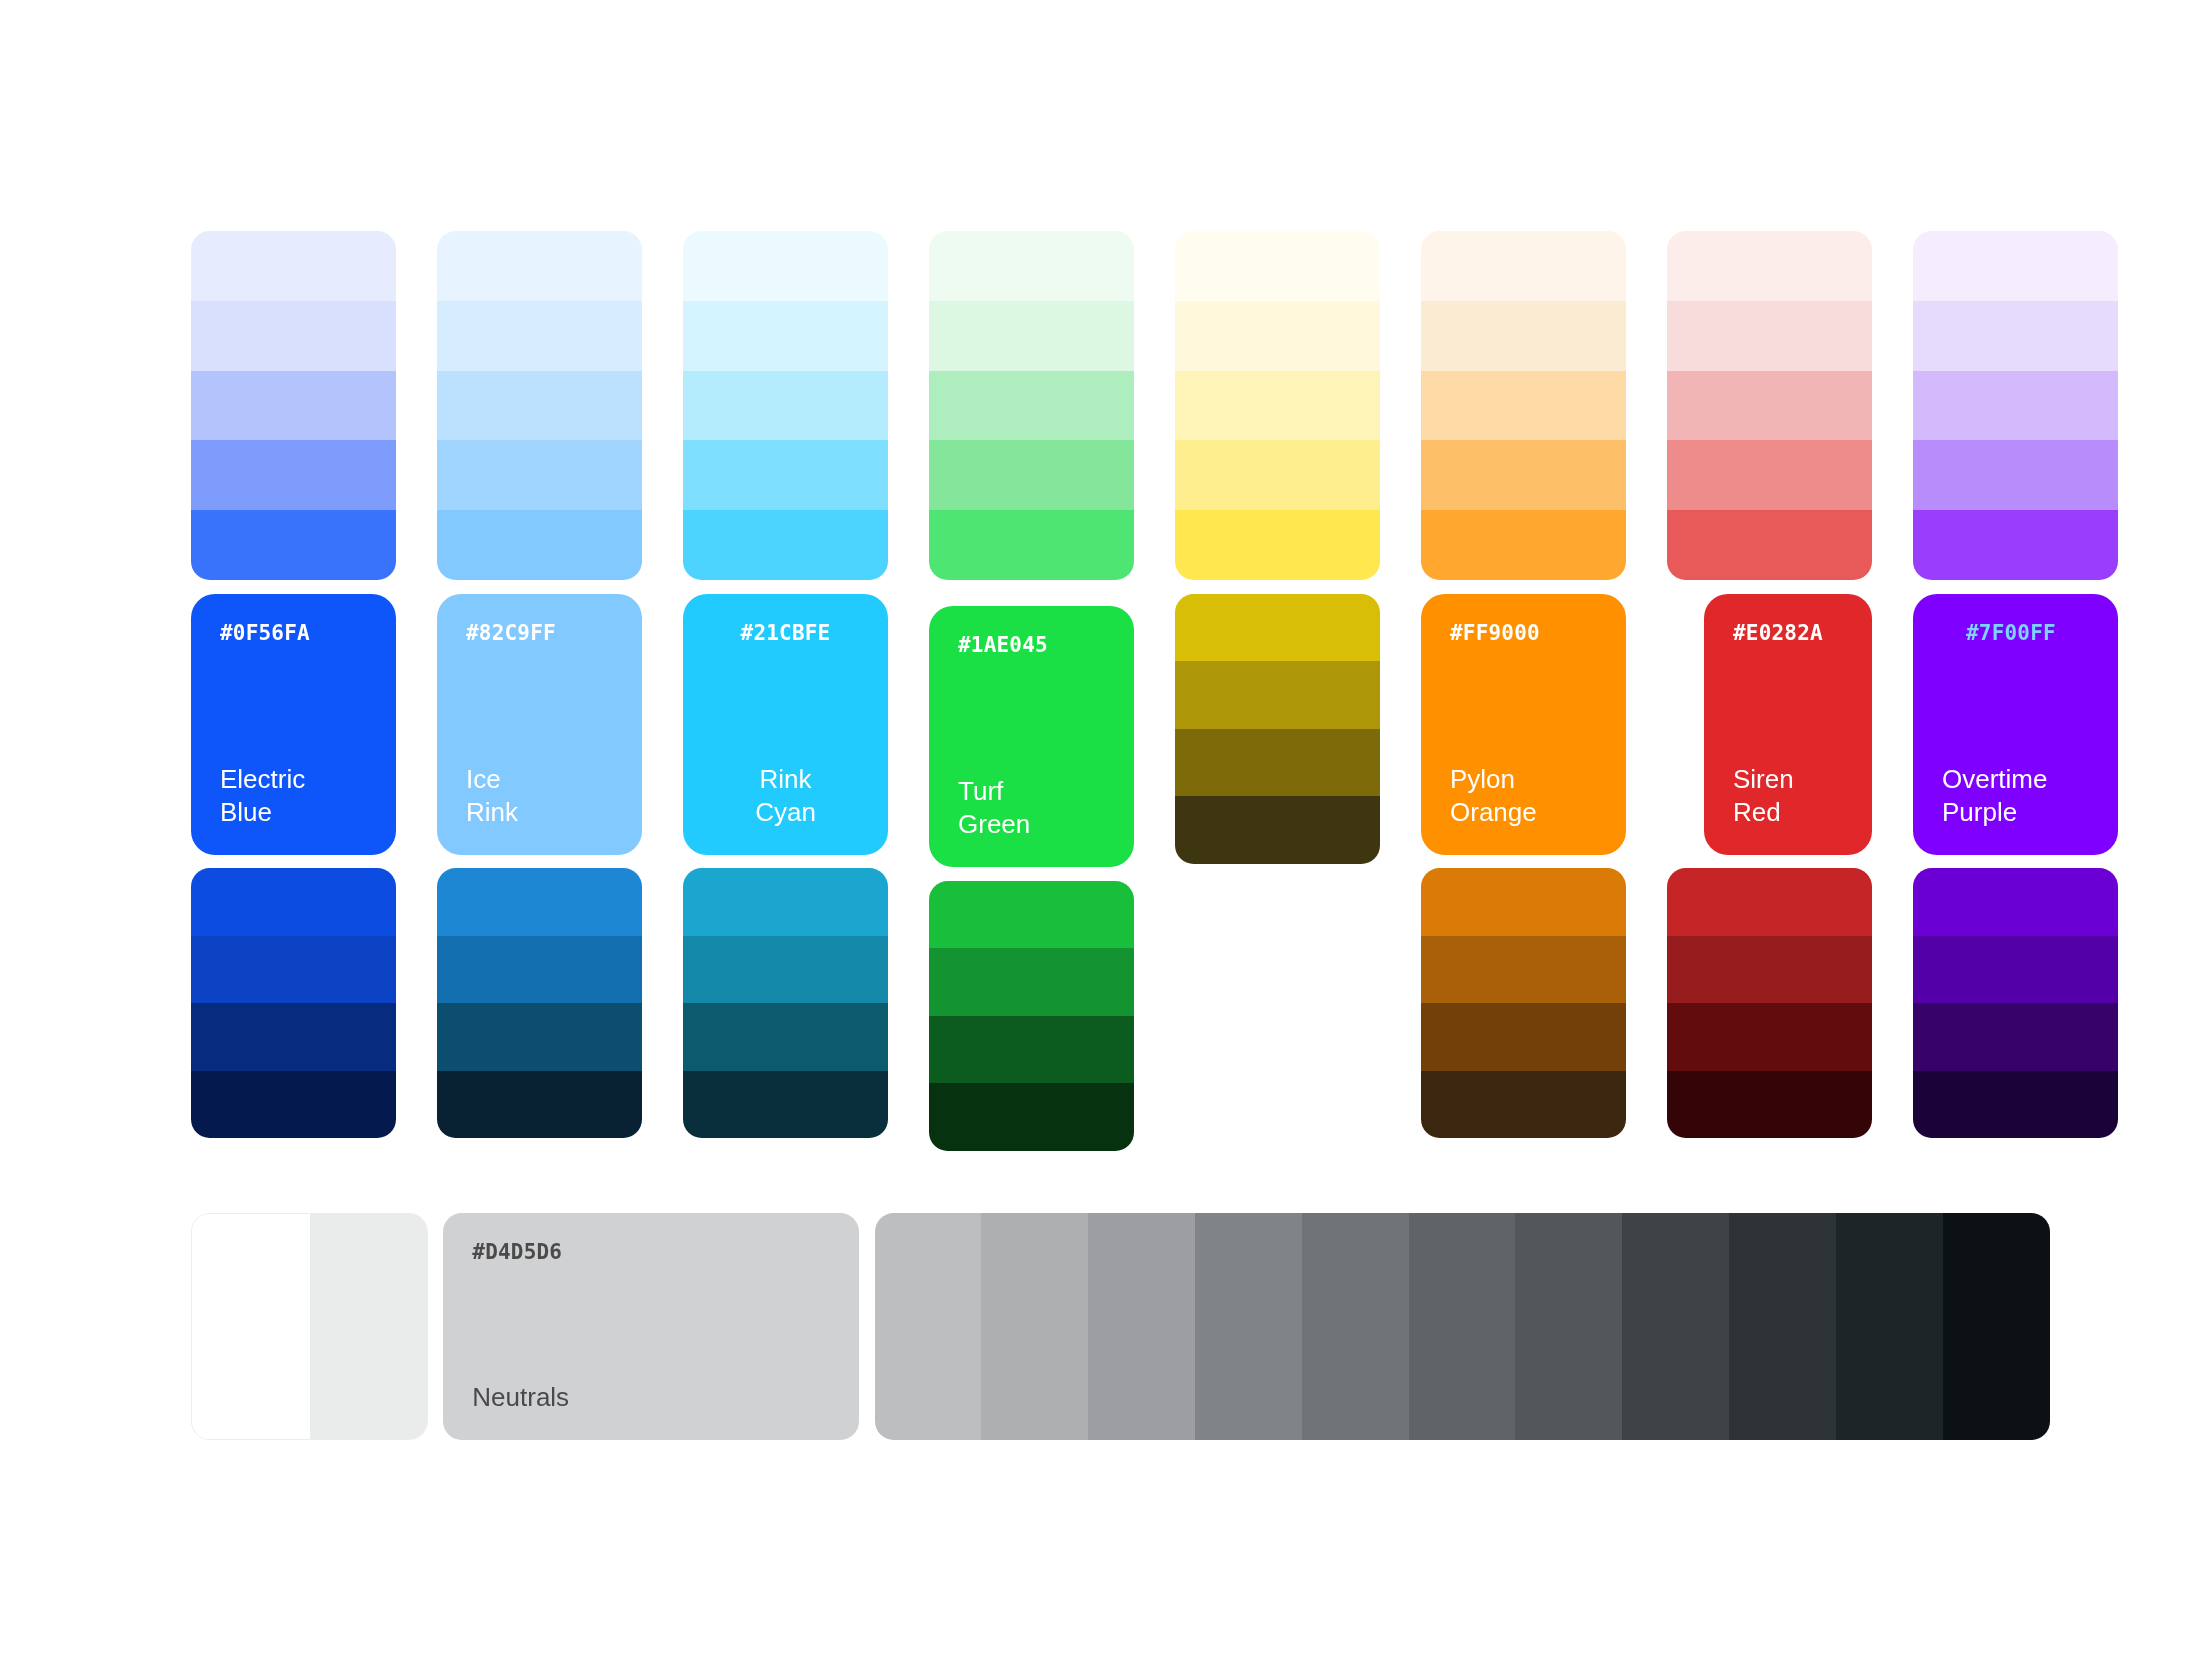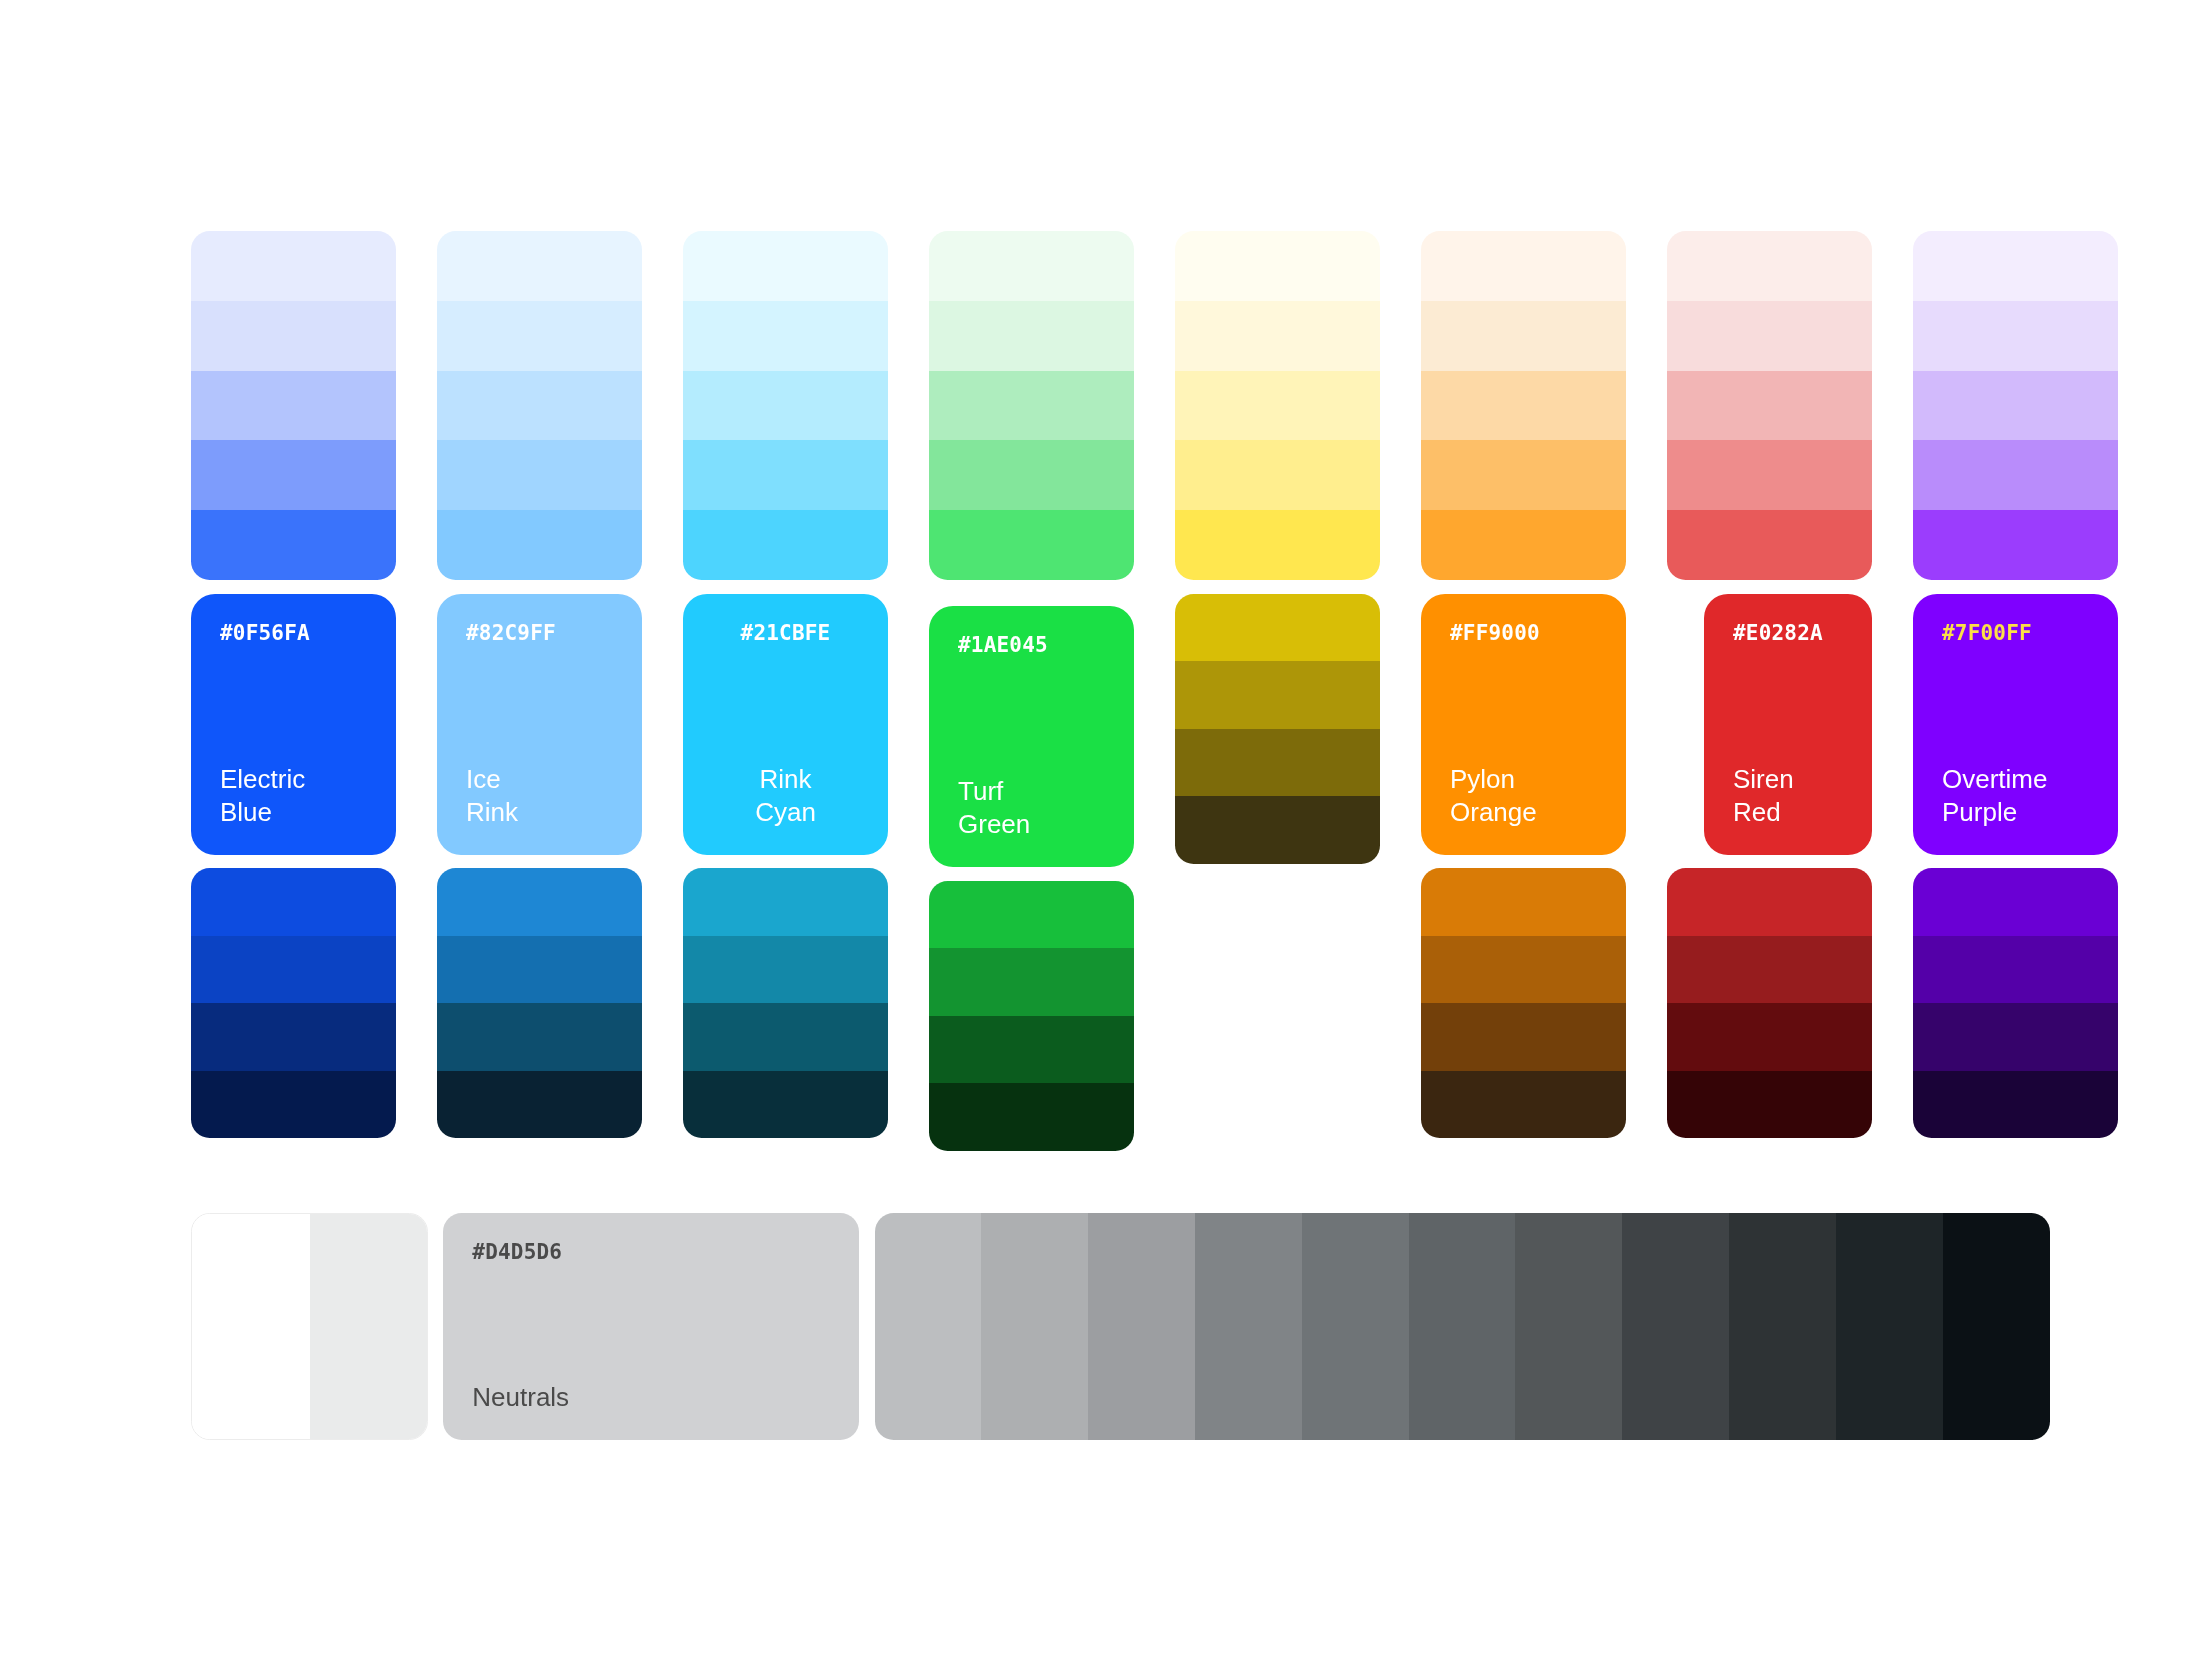--- a/index.html
+++ b/index.html
@@ -265,21 +265,21 @@
       </div>
       <div class="column">
         <div class="tints">
           <div class="band" style="background: rgb(243, 237, 254);"></div>
           <div class="band" style="background: rgb(231, 219, 253);"></div>
           <div class="band" style="background: rgb(210, 186, 252);"></div>
           <div class="band" style="background: rgb(185, 140, 251);"></div>
           <div class="band" style="background: rgb(155, 61, 253);"></div>
         </div>
         <div class="main-swatch" style="background: rgb(127, 0, 255);">
-          <div class="hex" style="color: #fde047;">#7F00FF</div>
+          <div class="hex" style="color: #7dd3fc; margin-left: 24px;">#7F00FF</div>
           <div class="cname" style="color: rgb(255, 255, 255);">Overtime
 Purple</div>
         </div>
         <div class="shades">
           <div class="band" style="background: rgb(106, 0, 212);"></div>
           <div class="band" style="background: rgb(84, 0, 168);"></div>
           <div class="band" style="background: rgb(54, 3, 107);"></div>
           <div class="band" style="background: rgb(26, 3, 56);"></div>
         </div>
       </div>

